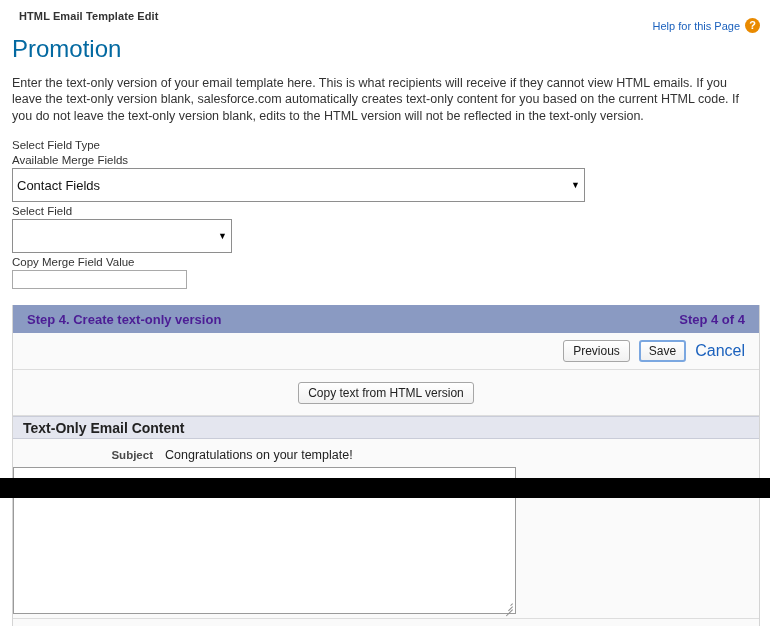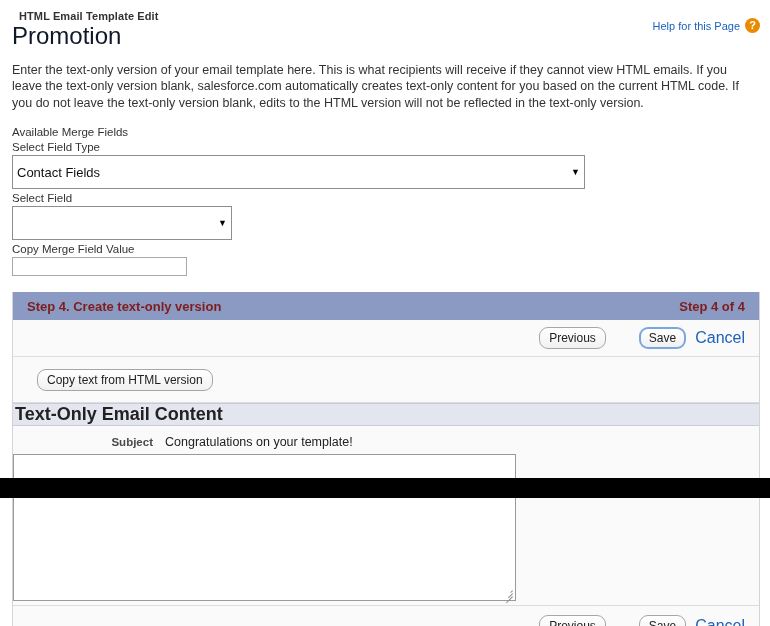--- a/index.html
+++ b/index.html
@@ -25,23 +25,23 @@
   .eyebrow {
     font-size: 11px;
     font-weight: bold;
     color: #333333;
     letter-spacing: 0.1px;
     margin-left: 7px;
   }
   .page-title {
     font-size: 24px;
     font-weight: normal;
-    color: #0f172a;
+    color: #0369a1;
     line-height: 1.12;
-    margin-top: 1px;
+    margin-top: 14px;
   }
   .help-link {
     position: absolute;
     top: 18px;
     right: 10px;
     display: flex;
     align-items: center;
     gap: 5px;
     font-size: 11px;
   }
@@ -128,74 +128,74 @@
     border-top: none;
     background: #fafafa;
   }
   .step-head {
     background: #8a9ac2;
     height: 28px;
     display: flex;
     align-items: center;
     justify-content: space-between;
     padding: 0 14px;
-    color: #7f1d1d;
+    color: #4c1d95;
     font-size: 13px;
     font-weight: bold;
   }
   .btn-row {
     height: 36px;
     display: flex;
     align-items: center;
     justify-content: flex-end;
     gap: 9px;
     padding-right: 14px;
     background: #fafafa;
     border-bottom: 1px solid #dddddd;
   }
   .btn {
     font-family: "Liberation Sans", sans-serif;
     font-size: 12px;
     color: #222222;
     background: linear-gradient(to bottom, #ffffff, #f1f1f1);
     border: 1px solid #a6a6a6;
-    border-radius: 9px;
+    border-radius: 3px;
     padding: 3px 9px;
     line-height: 14px;
     cursor: pointer;
-    margin-left: 24px;
   }
   .btn.focused {
     border: 2px solid #7ba7e0;
     padding: 2px 8px;
   }
   .link-btn {
     color: #1b61bd;
     font-size: 16px;
     text-decoration: none;
     cursor: pointer;
   }
 
   .copy-row {
     height: 45px;
     display: flex;
     align-items: center;
+    justify-content: center;
     background: #fafafa;
     border-bottom: 1px solid #dddddd;
   }
 
   .section-head {
     background: #e4e6ef;
     border-top: 1px solid #c9ccd8;
     border-bottom: 1px solid #c9ccd8;
     height: 21px;
     display: flex;
     align-items: center;
-    padding-left: 2px;
-    font-size: 18px;
+    padding-left: 10px;
+    font-size: 14px;
     font-weight: bold;
     color: #222222;
   }
 
   .form-body {
     background: #fafafa;
     padding: 8px 0 0 0;
   }
   .form-row {
     display: flex;
@@ -272,22 +272,22 @@
   <div class="page-title">Promotion</div>
   <div class="help-link">
     <a href="#">Help for this Page</a>
     <span class="help-icon">?</span>
   </div>
 </div>
 
 <div class="description">Enter the text-only version of your email template here. This is what recipients will receive if they cannot view HTML emails. If you leave the text-only version blank, salesforce.com automatically creates text-only content for you based on the current HTML code. If you do not leave the text-only version blank, edits to the HTML version will not be reflected in the text-only version.</div>
 
 <div class="merge-block">
+  <div class="merge-label">Select Field Type</div>
   <div class="merge-label">Available Merge Fields</div>
-  <div class="merge-label">Select Field Type</div>
   <div class="sel sel-wide">
     <span class="sel-text">Contact Fields</span>
     <span class="sel-arrow">▼</span>
   </div>
   <div class="merge-label">Select Field</div>
   <div class="sel sel-narrow">
     <span class="sel-text"></span>
     <span class="sel-arrow">▼</span>
   </div>
   <div class="merge-label">Copy Merge Field Value</div>

